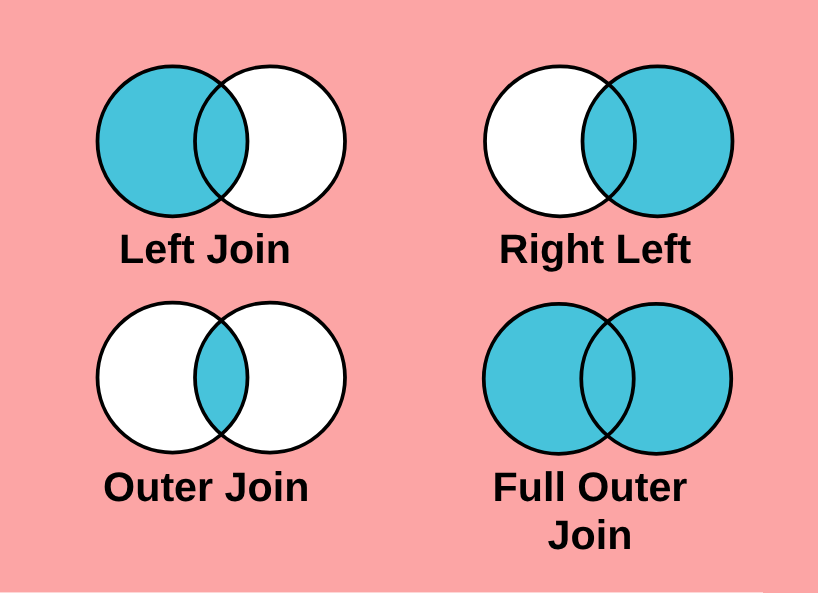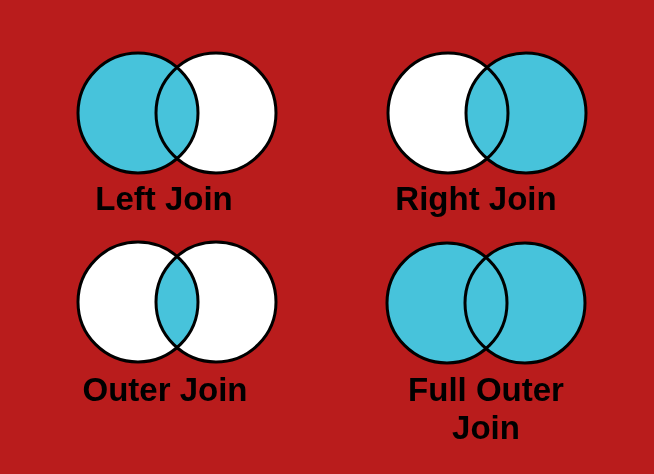--- a/index.html
+++ b/index.html
@@ -4,21 +4,21 @@
 <style>
   html, body {
     margin: 0;
     padding: 0;
     background: #ffffff;
   }
   .canvas {
     position: relative;
     width: 654px;
     height: 474px;
-    background: #b91c1c;
+    background: #fca5a5;
     overflow: hidden;
     font-family: "Liberation Sans", sans-serif;
   }
   figure.venn-cell {
     margin: 0;
     padding: 0;
   }
   svg.venn {
     position: absolute;
     width: 248px;
@@ -36,21 +36,21 @@
     font-weight: bold;
     font-size: 33px;
     line-height: 38px;
     color: #000000;
     white-space: pre-line;
     letter-spacing: 0px;
   }
   .label-q1 { left: 44px;  top: 180px; }
   .label-q2 { left: 356px; top: 180px; }
   .label-q3 { left: 45px;  top: 371px; }
-  .label-q4 { left: 366px; top: 371px; }
+  .label-q4 { left: 352px; top: 371px; }
 </style>
 </head>
 <body>
 
 <div class="canvas">
 
   <figure class="venn-cell">
     <svg class="venn venn-q1" aria-hidden="true" viewBox="0 0 248 128">
         <circle cx="85" cy="64" r="60" fill="#47C3DB"></circle>
         <circle cx="163" cy="64" r="60" fill="#ffffff"></circle>
@@ -62,21 +62,21 @@
   </figure>
 
   <figure class="venn-cell">
     <svg class="venn venn-q2" aria-hidden="true" viewBox="0 0 248 128">
         <circle cx="85" cy="64" r="60" fill="#ffffff"></circle>
         <circle cx="163" cy="64" r="60" fill="#47C3DB"></circle>
         <path d="M 124 18.403947539288012 A 60 60 0 0 1 124 109.59605246071199 A 60 60 0 0 1 124 18.403947539288012 Z" fill="#47C3DB"></path>
         <circle cx="85" cy="64" r="60" fill="none" stroke="#000000" stroke-width="3"></circle>
         <circle cx="163" cy="64" r="60" fill="none" stroke="#000000" stroke-width="3"></circle>
       </svg>
-    <figcaption class="join-label label-q2">Right Join</figcaption>
+    <figcaption class="join-label label-q2">Right Left</figcaption>
   </figure>
 
   <figure class="venn-cell">
     <svg class="venn venn-q3" aria-hidden="true" viewBox="0 0 248 128">
         <circle cx="85" cy="64" r="60" fill="#ffffff"></circle>
         <circle cx="163" cy="64" r="60" fill="#ffffff"></circle>
         <path d="M 124 18.403947539288012 A 60 60 0 0 1 124 109.59605246071199 A 60 60 0 0 1 124 18.403947539288012 Z" fill="#47C3DB"></path>
         <circle cx="85" cy="64" r="60" fill="none" stroke="#000000" stroke-width="3"></circle>
         <circle cx="163" cy="64" r="60" fill="none" stroke="#000000" stroke-width="3"></circle>
       </svg>

